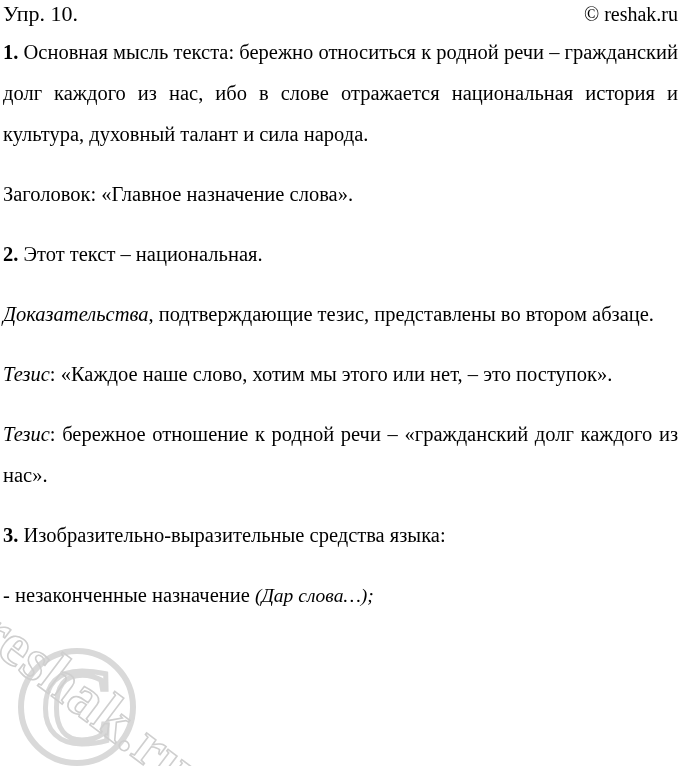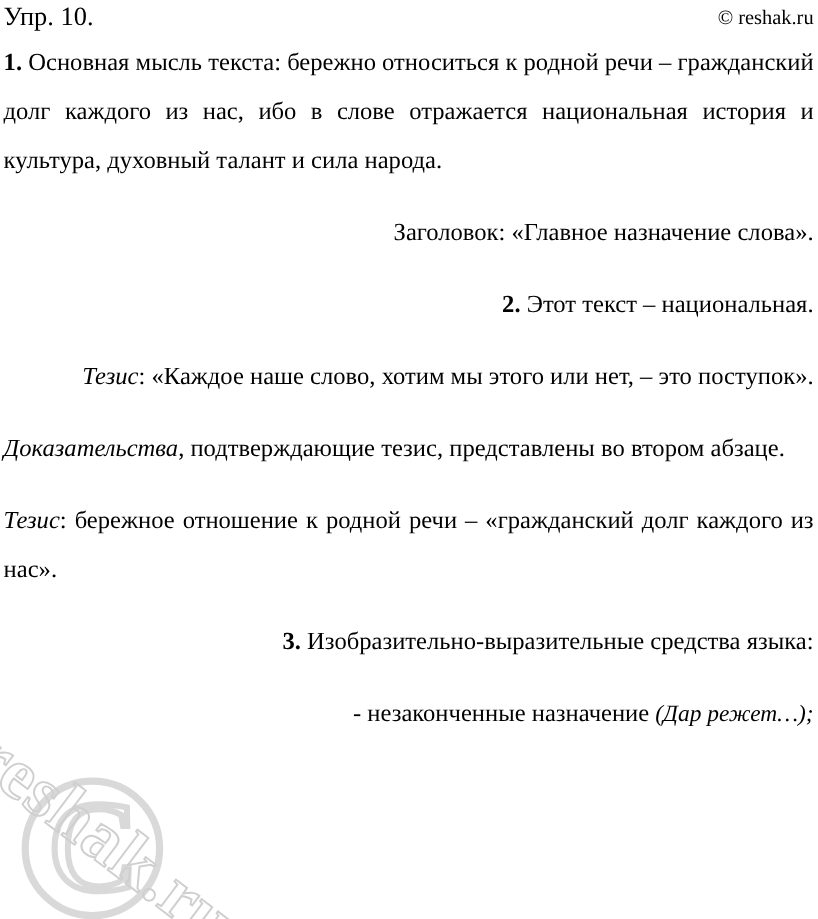--- a/index.html
+++ b/index.html
@@ -85,42 +85,42 @@
     top: 1px;
     font-size: 22px;
     font-weight: 400;
     line-height: 26px;
     white-space: nowrap;
   }
   .credit {
     position: absolute;
     right: 4px;
     top: 2px;
-    font-size: 17px;
+    font-size: 20px;
     line-height: 25px;
     white-space: nowrap;
   }
 
   
   .content {
     position: relative;
     z-index: 2;
     padding: 0 4px 0 3px;
   }
   p.para {
     margin: 0 0 19px 0;
     font-size: 20.5px;
     line-height: 41px;
     text-align: justify;
     text-justify: inter-word;
     -webkit-hyphens: none;
     hyphens: none;
   }
   p.para:last-child { margin-bottom: 0; }
-  p.nojust { text-align: right; }
+  p.nojust { text-align: left; }
   .num { font-weight: 700; }
   .it { font-style: italic; }
   .it-sm { font-style: italic; font-size: 19.5px; }
 </style>
 </head>
 <body>
 
 <div class="page">
 
   <div class="watermark">
@@ -142,36 +142,36 @@
 
     <p class="para nojust">
       <span>Заголовок: «Главное назначение слова».</span>
     </p>
 
     <p class="para nojust">
       <span class="num">2.</span>
       <span>Этот текст – национальная.</span>
     </p>
 
+    <p class="para">
+      <span class="it">Доказательства</span><span>, подтверждающие тезис, представлены во втором абзаце.</span>
+    </p>
+
     <p class="para nojust">
       <span class="it">Тезис</span><span>: «Каждое наше слово, хотим мы этого или нет, – это поступок».</span>
-    </p>
-
-    <p class="para">
-      <span class="it">Доказательства</span><span>, подтверждающие тезис, представлены во втором абзаце.</span>
     </p>
 
     <p class="para">
       <span class="it">Тезис</span><span>: бережное отношение к родной речи – «гражданский долг каждого из нас».</span>
     </p>
 
     <p class="para nojust">
       <span class="num">3.</span>
       <span>Изобразительно-выразительные средства языка:</span>
     </p>
 
     <p class="para nojust">
-      <span>- незаконченные назначение </span><span class="it-sm">(Дар режет…);</span>
+      <span>- незаконченные назначение </span><span class="it-sm">(Дар слова…);</span>
     </p>
 
 
   </div>
 </div>
 
 </body></html>

